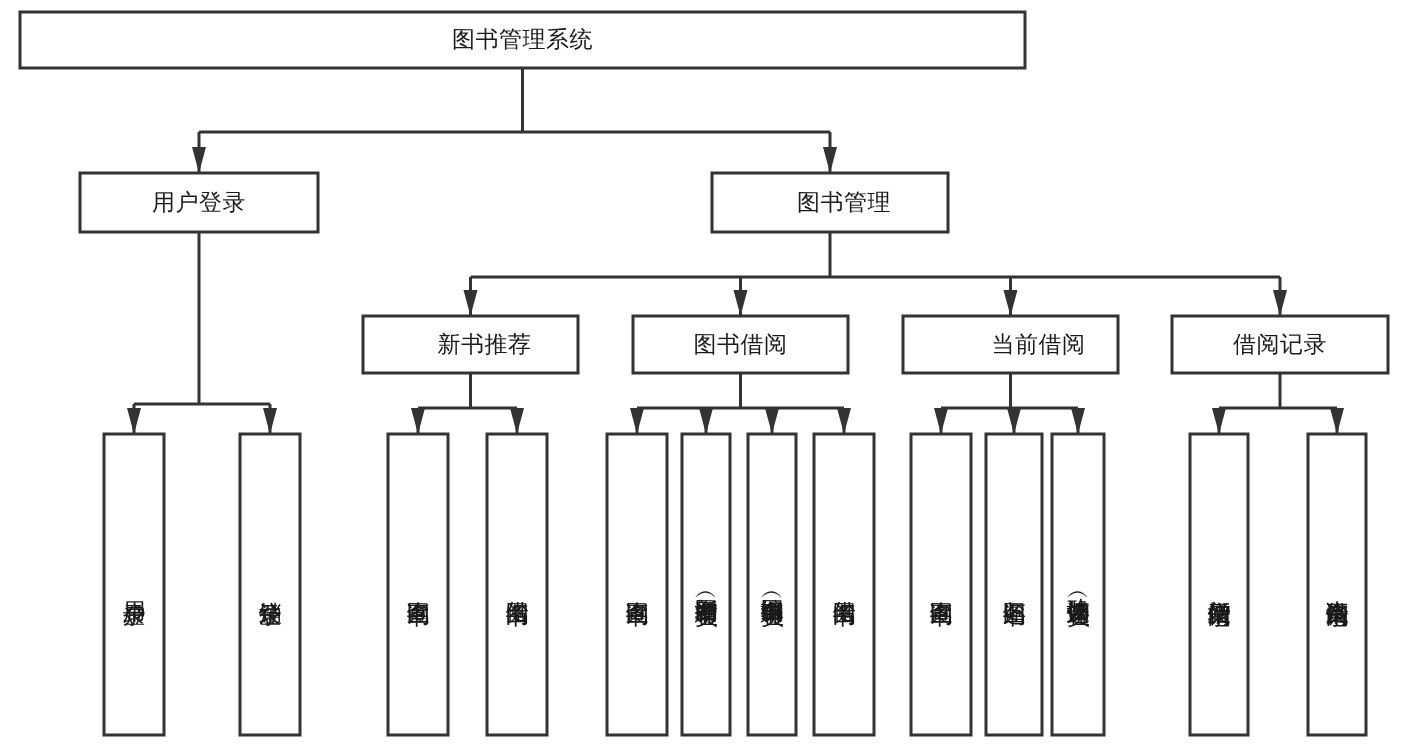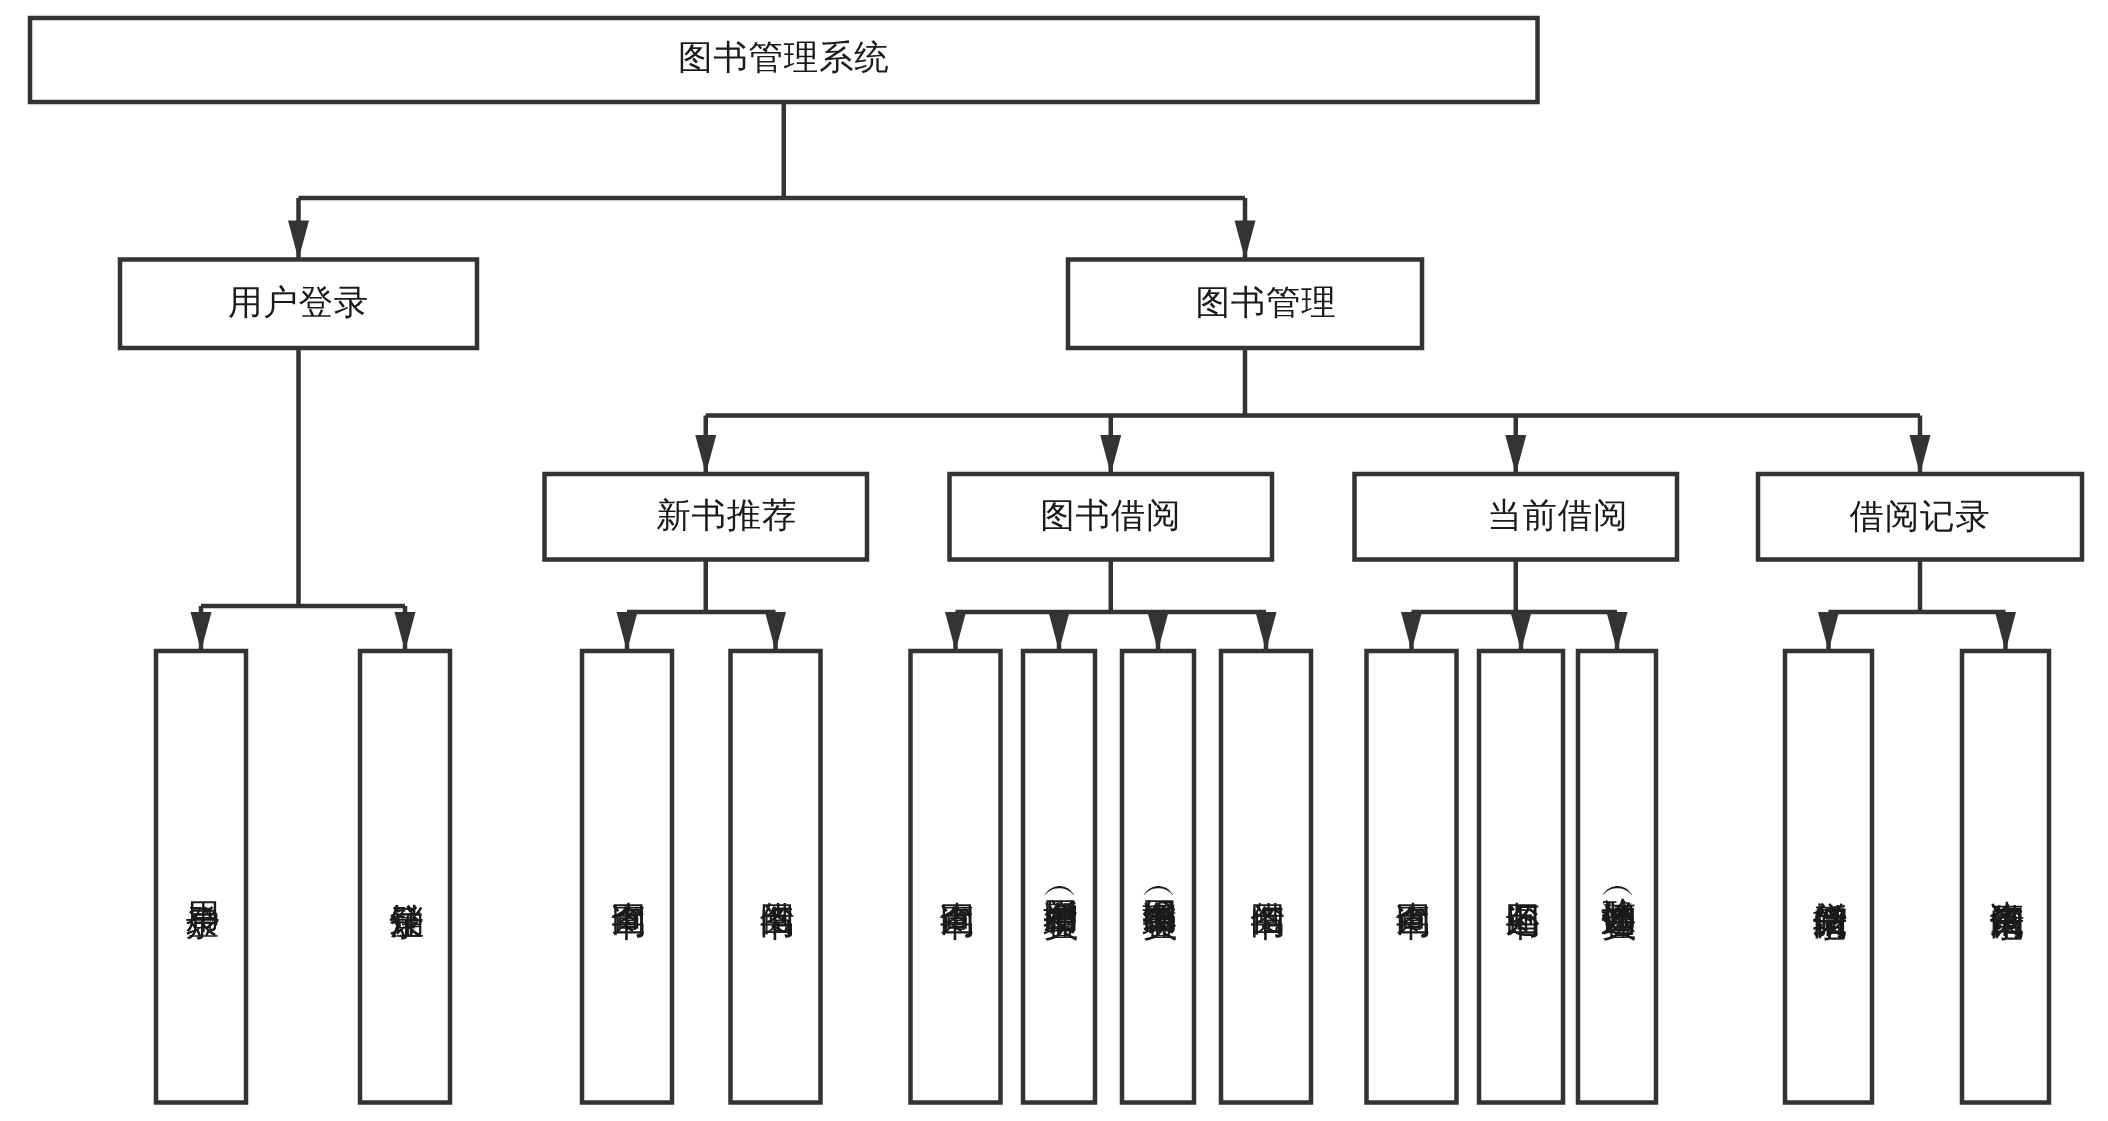--- a/index.html
+++ b/index.html
@@ -167,21 +167,21 @@
       </div>
       <div class="node-label horizontal" style="left: 363px; top: 316px; width: 215px; height: 57px; padding-left: 28px;">
         <span>新书推荐</span>
       </div>
       <div class="node-label horizontal" style="left: 633px; top: 316px; width: 215px; height: 57px;">
         <span>图书借阅</span>
       </div>
       <div class="node-label horizontal" style="left: 903px; top: 316px; width: 215px; height: 57px; margin-left: 28px;">
         <span>当前借阅</span>
       </div>
-      <div class="node-label horizontal" style="left: 1172px; top: 316px; width: 216px; height: 57px; font-family: Liberation Serif, serif;">
+      <div class="node-label horizontal" style="left: 1172px; top: 316px; width: 216px; height: 57px;">
         <span>借阅记录</span>
       </div>
       <div class="node-label vertical" style="left: 104px; top: 434px; width: 60px; height: 301px;">
         <span>用户登录</span>
       </div>
       <div class="node-label vertical" style="left: 240px; top: 434px; width: 60px; height: 301px;">
         <span>注销登录</span>
       </div>
       <div class="node-label vertical" style="left: 388px; top: 434px; width: 60px; height: 301px;">
         <span>查询图书</span>

